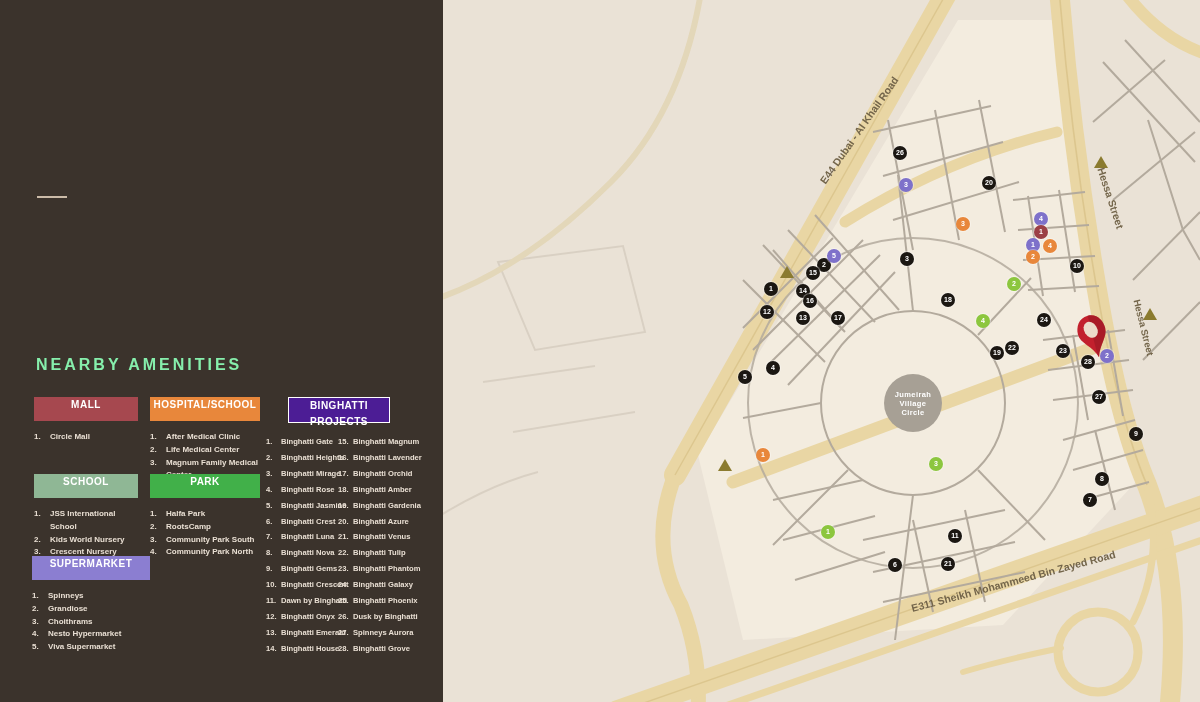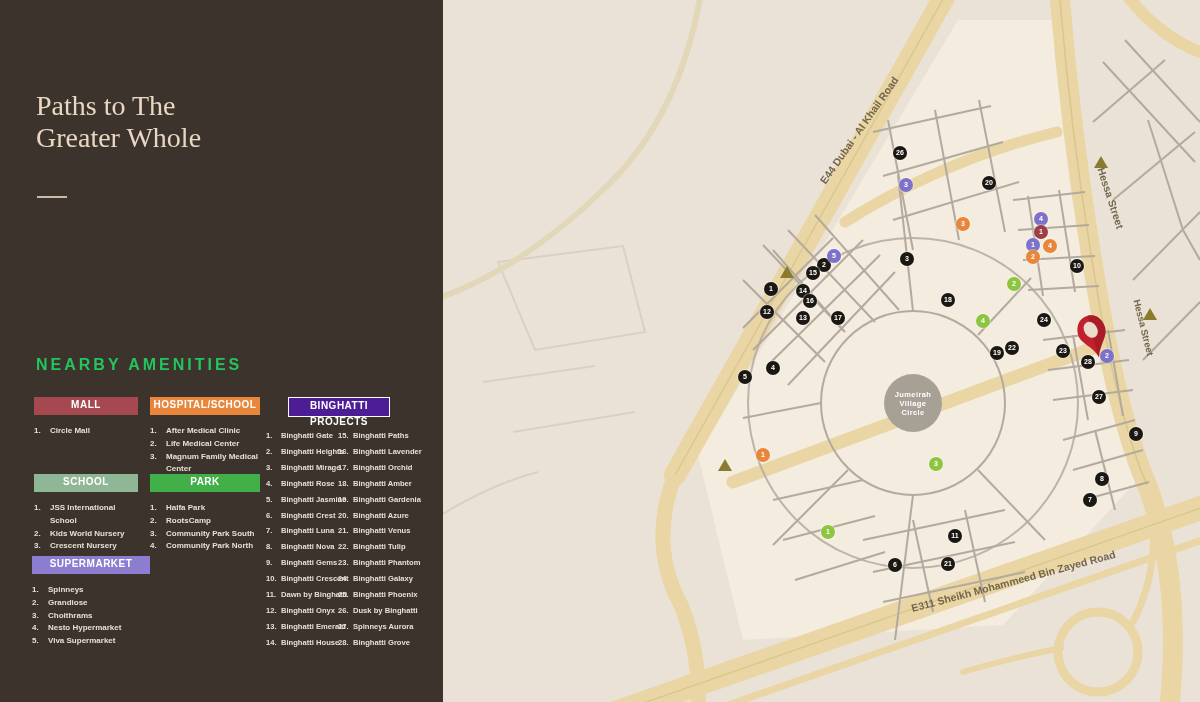--- a/index.html
+++ b/index.html
@@ -1,23 +1,23 @@
 <!DOCTYPE html>
 <html><head>
 <meta charset="utf-8">
 <style>
   html,body{margin:0;padding:0;background:#222;}
   .stage{position:relative;width:1200px;height:702px;overflow:hidden;background:#ebe3d8;font-family:"Liberation Sans",sans-serif;}
   
   .sidebar{position:absolute;left:0;top:0;width:443px;height:702px;background:#3b332c;}
   .s-title{position:absolute;left:36px;top:90px;font-family:"Liberation Serif",serif;font-size:28px;line-height:1.14;color:#e9d7c2;white-space:pre-line;}
   .s-divider{position:absolute;left:37px;top:196px;width:30px;border-top:2px solid #cbbba8;}
-  .s-amenities{position:absolute;left:36px;top:356px;font-size:16px;font-weight:bold;letter-spacing:3px;color:#22c55e;}
+  .s-amenities{position:absolute;left:36px;top:356px;font-size:16px;font-weight:bold;letter-spacing:3px;color:#86efac;}
   .cat{position:absolute;}
-  .cat-h{height:18px;line-height:16px;text-align:center;font-size:10px;font-weight:bold;color:#fff;letter-spacing:.5px;}
+  .cat-h{height:24px;line-height:16px;text-align:center;font-size:10px;font-weight:bold;color:#fff;letter-spacing:.5px;}
   .cat-items{list-style:none;margin:10px 0 0 0;padding:0;}
   .cat-items li{display:flex;font-size:8px;line-height:12.8px;color:#e9dfd3;font-weight:bold;}
   .cat-items .n{width:16px;flex:none;}
   .proj-h{border:1px solid #fff;background:#4c1d95;width:100px;margin:0 auto;}
   .proj-cols{display:flex;margin-top:11px;}
   .proj-col{list-style:none;margin:0;padding:0;width:72px;}
   .proj-col li{display:flex;font-size:7.6px;line-height:15.9px;color:#e9dfd3;font-weight:bold;white-space:nowrap;}
   .proj-col .n{width:15px;flex:none;}
   
   .map{position:absolute;left:443px;top:0;width:757px;height:702px;background:#ebe3d8;overflow:hidden;}
@@ -27,22 +27,20 @@
   .jvc-circle{position:absolute;left:441px;top:374px;width:58px;height:58px;border-radius:50%;background:#a7a095;display:flex;align-items:center;justify-content:center;text-align:center;color:#fff;font-size:7.5px;font-weight:bold;line-height:9px;letter-spacing:.4px;white-space:pre-line;}
   .tri{position:absolute;width:0;height:0;border-left:7px solid transparent;border-right:7px solid transparent;border-bottom:12px solid #8b7b2f;}
   .pin{position:absolute;left:633px;top:313px;}
 </style>
 </head>
 <body>
 
 <div class="stage">
 
   <div class="sidebar">
-    <div class="s-title">Paths to The
-Greater Whole</div>
     <div class="s-divider"></div>
     <div class="s-amenities">NEARBY AMENITIES</div>
 
     <div class="cat" style="left:34px;top:397px;width:104px">
       <div class="cat-h" style="background: rgb(166, 72, 79);">MALL</div>
       <ol class="cat-items">
           <li>
             <span class="n">1.</span>
             <span class="t">Circle Mall</span>
           </li>
@@ -190,21 +188,21 @@
               <span class="t">Binghatti Emerald</span>
             </li>
             <li>
               <span class="n">14.</span>
               <span class="t">Binghatti House</span>
             </li>
           </ol>
         <ol class="proj-col" id="proj-col-2">
             <li>
               <span class="n">15.</span>
-              <span class="t">Binghatti Paths</span>
+              <span class="t">Binghatti Magnum</span>
             </li>
             <li>
               <span class="n">16.</span>
               <span class="t">Binghatti Lavender</span>
             </li>
             <li>
               <span class="n">17.</span>
               <span class="t">Binghatti Orchid</span>
             </li>
             <li>

